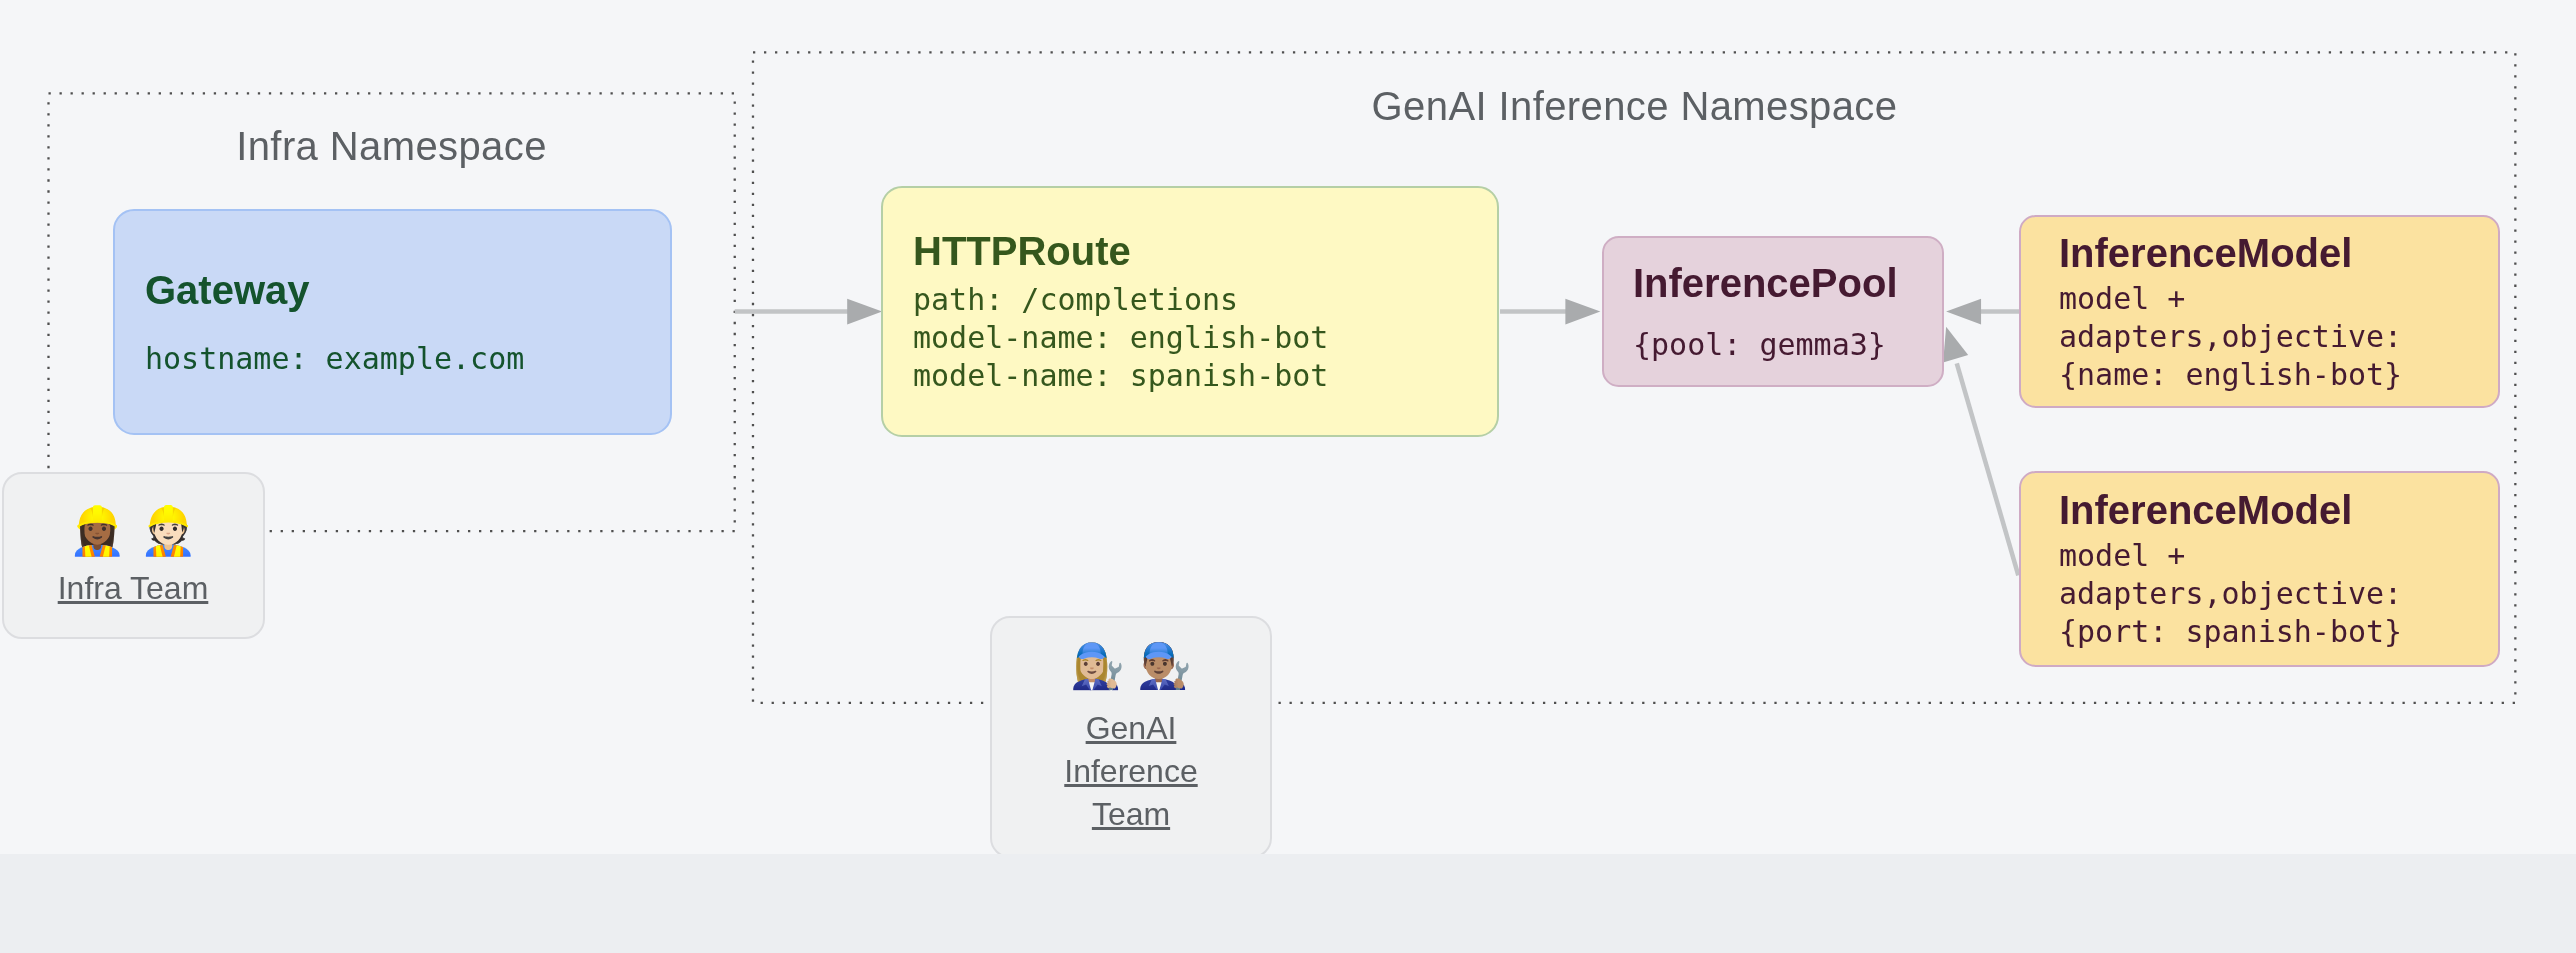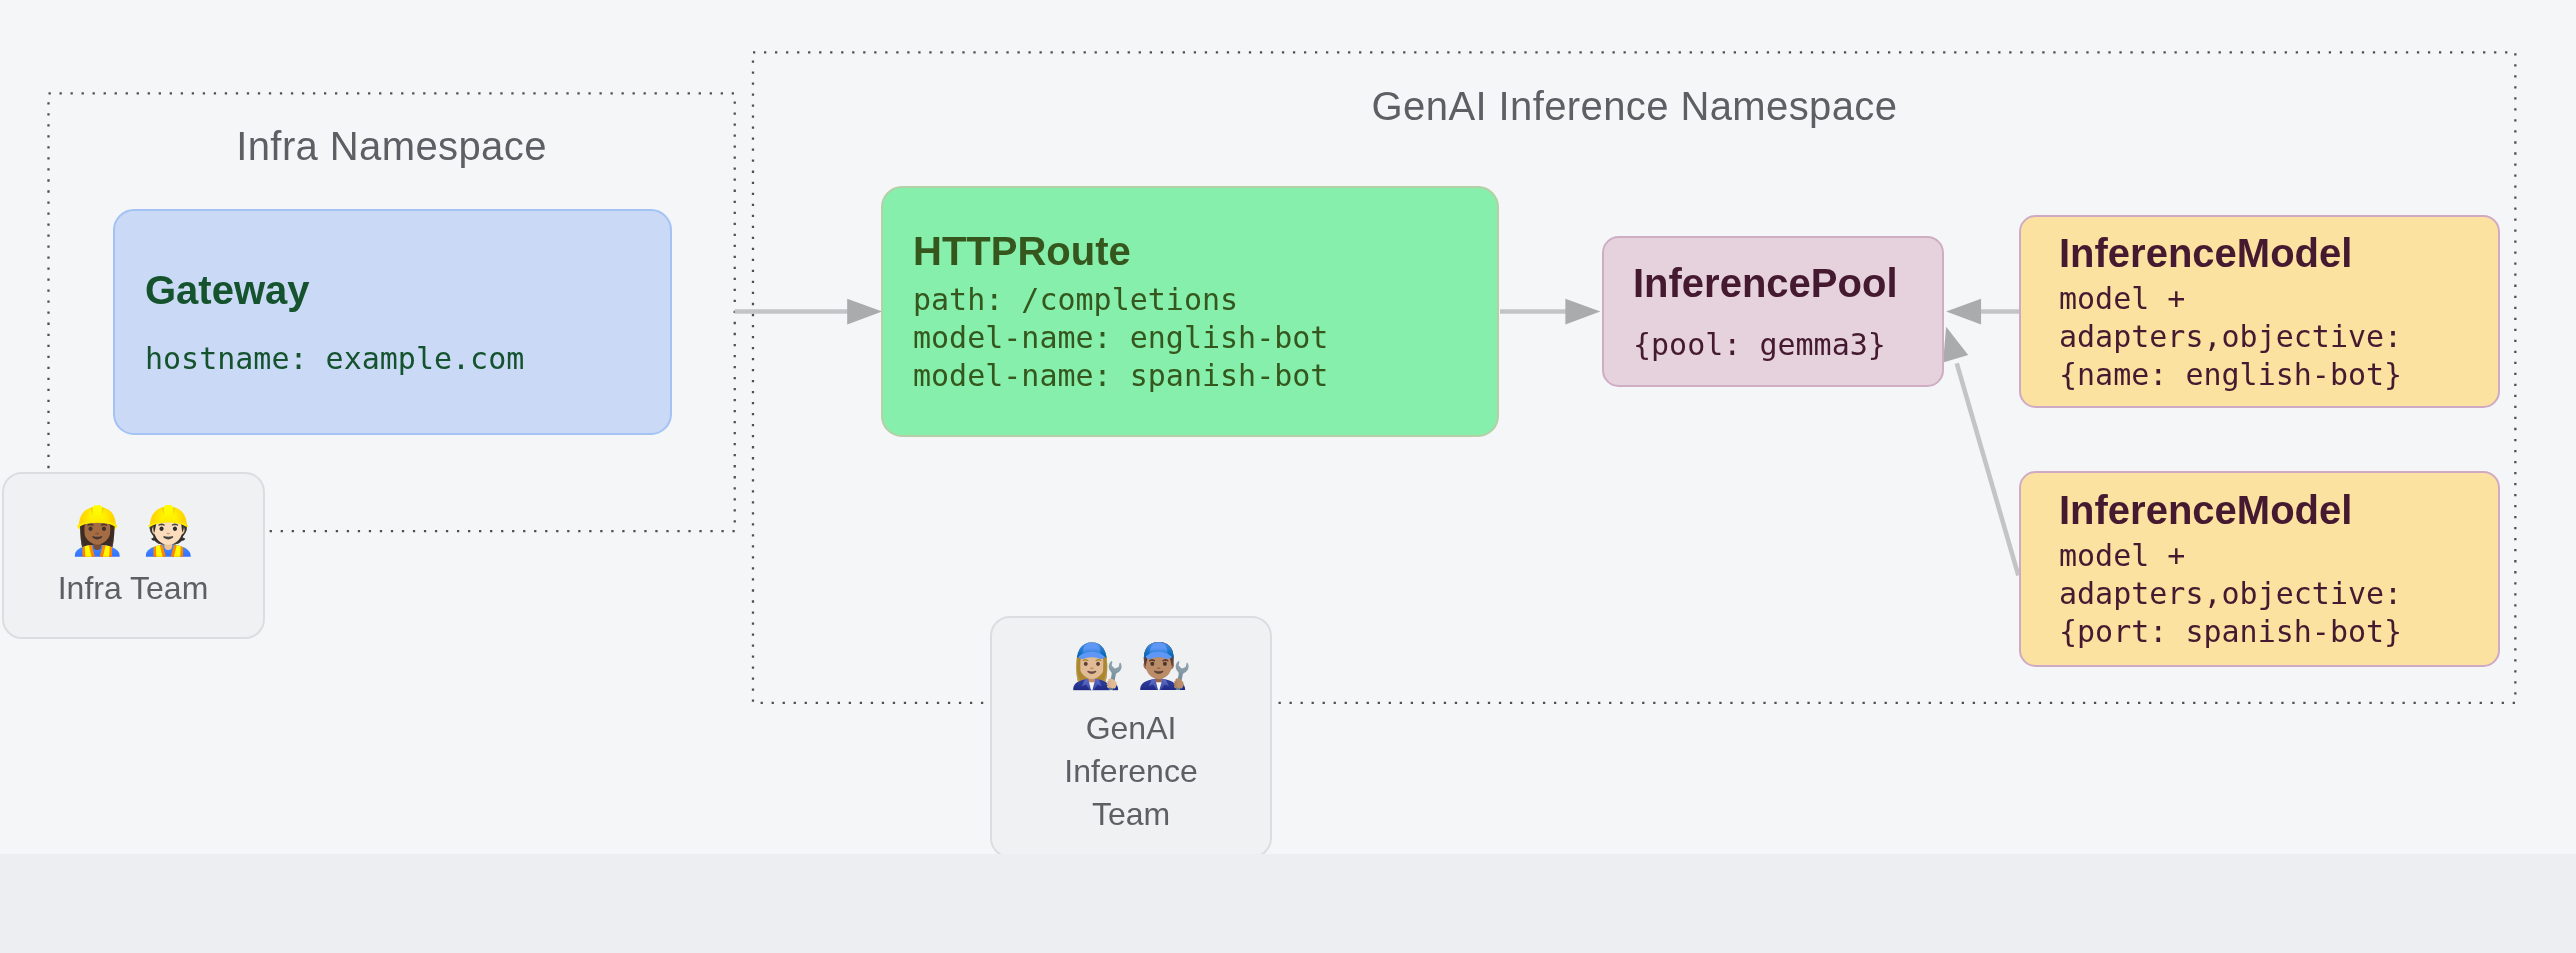--- a/index.html
+++ b/index.html
@@ -54,21 +54,21 @@
   .gateway-box {
     left: 113px; top: 209px; width: 559px; height: 226px;
     background: #c9d9f6;
     border: 2.3px solid #a4c2f4;
     border-radius: 21px;
     color: #14532d;
     gap: 20px;
   }
   .httproute-box {
     left: 881px; top: 186px; width: 618px; height: 251px;
-    background: #86efac;
+    background: #fef9c3;
     border: 2.3px solid #b5cfa6;
     border-radius: 21px;
     color: #35571d;
   }
   .pool-box {
     left: 1602px; top: 236px; width: 342px; height: 151px;
     background: #e5d2dc;
     border: 2.3px solid #cfaec4;
     border-radius: 16.7px;
     color: #451a31;
@@ -105,20 +105,21 @@
     font-size: 47px;
     line-height: 55px;
     white-space: nowrap;
     margin-bottom: 10.6px;
   }
   .emoji-row .emoji { margin: 0 6px; }
   .genai-team-box .emoji-row { font-size: 44px; margin-bottom: 13.7px; }
   .team-label {
     font-size: 32px;
     line-height: 40px;
+    text-decoration: underline;
   }
   .genai-team-box .team-label { line-height: 43px; }
 </style>
 </head>
 <body>
 
 <div class="canvas">
 
   <svg class="layer-svg" viewBox="0 0 3388 1254" xmlns="http://www.w3.org/2000/svg">
 

